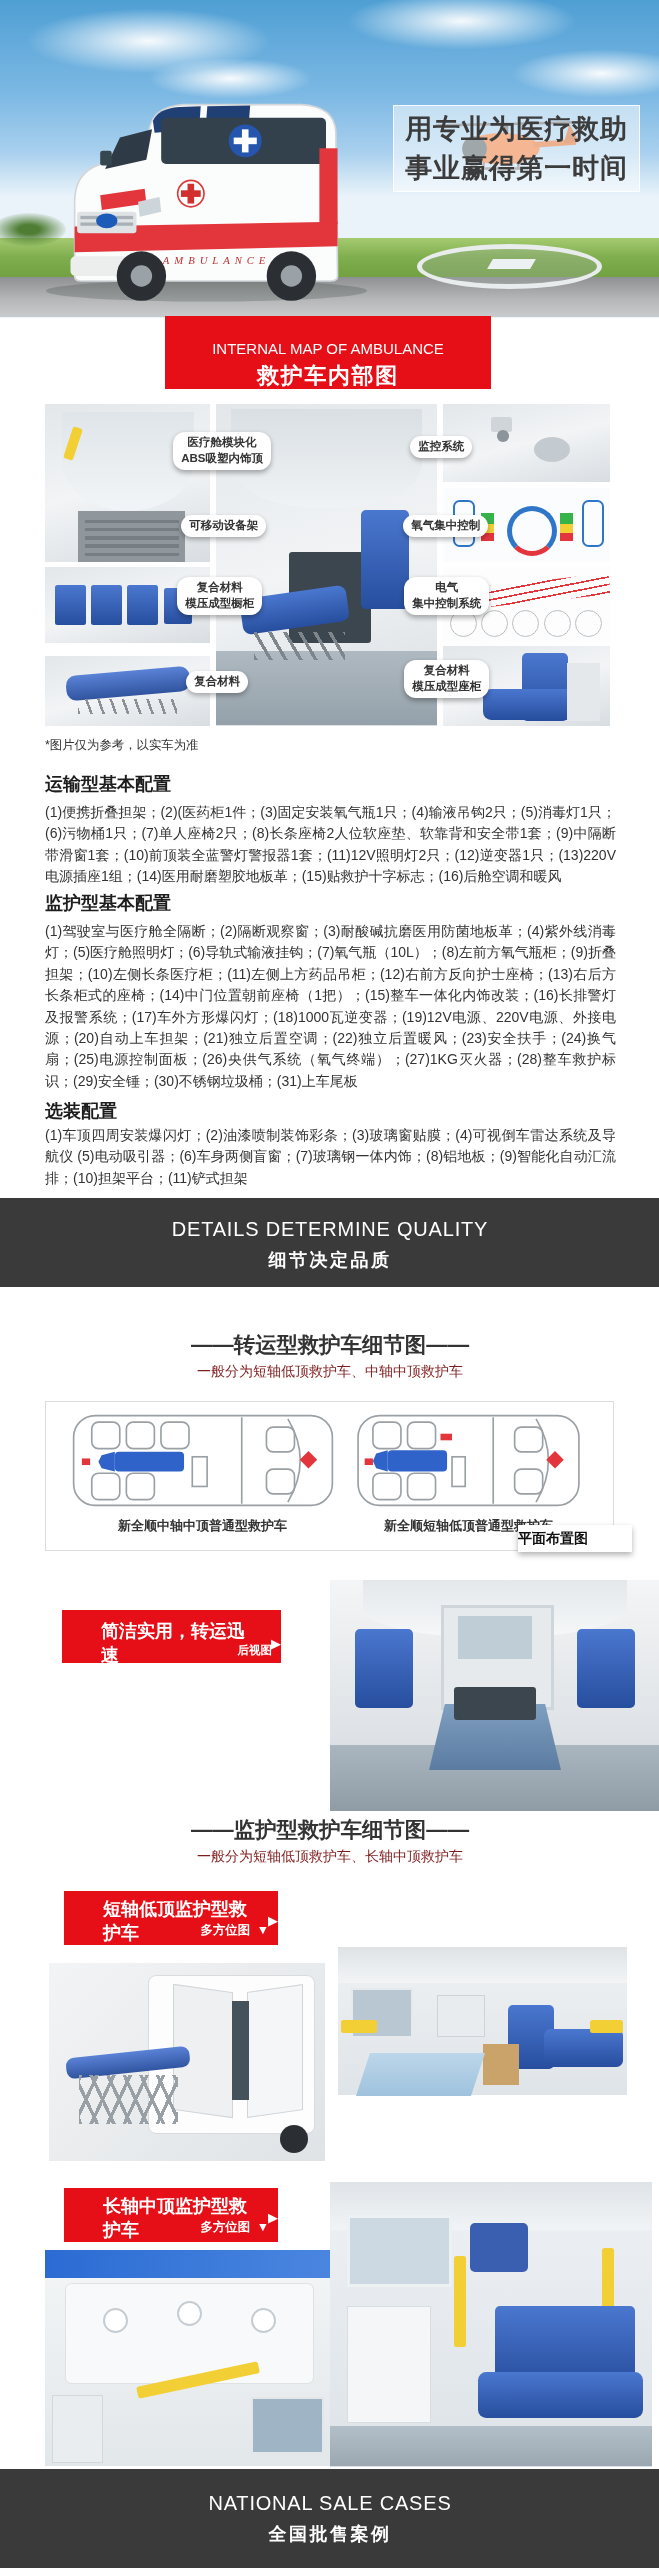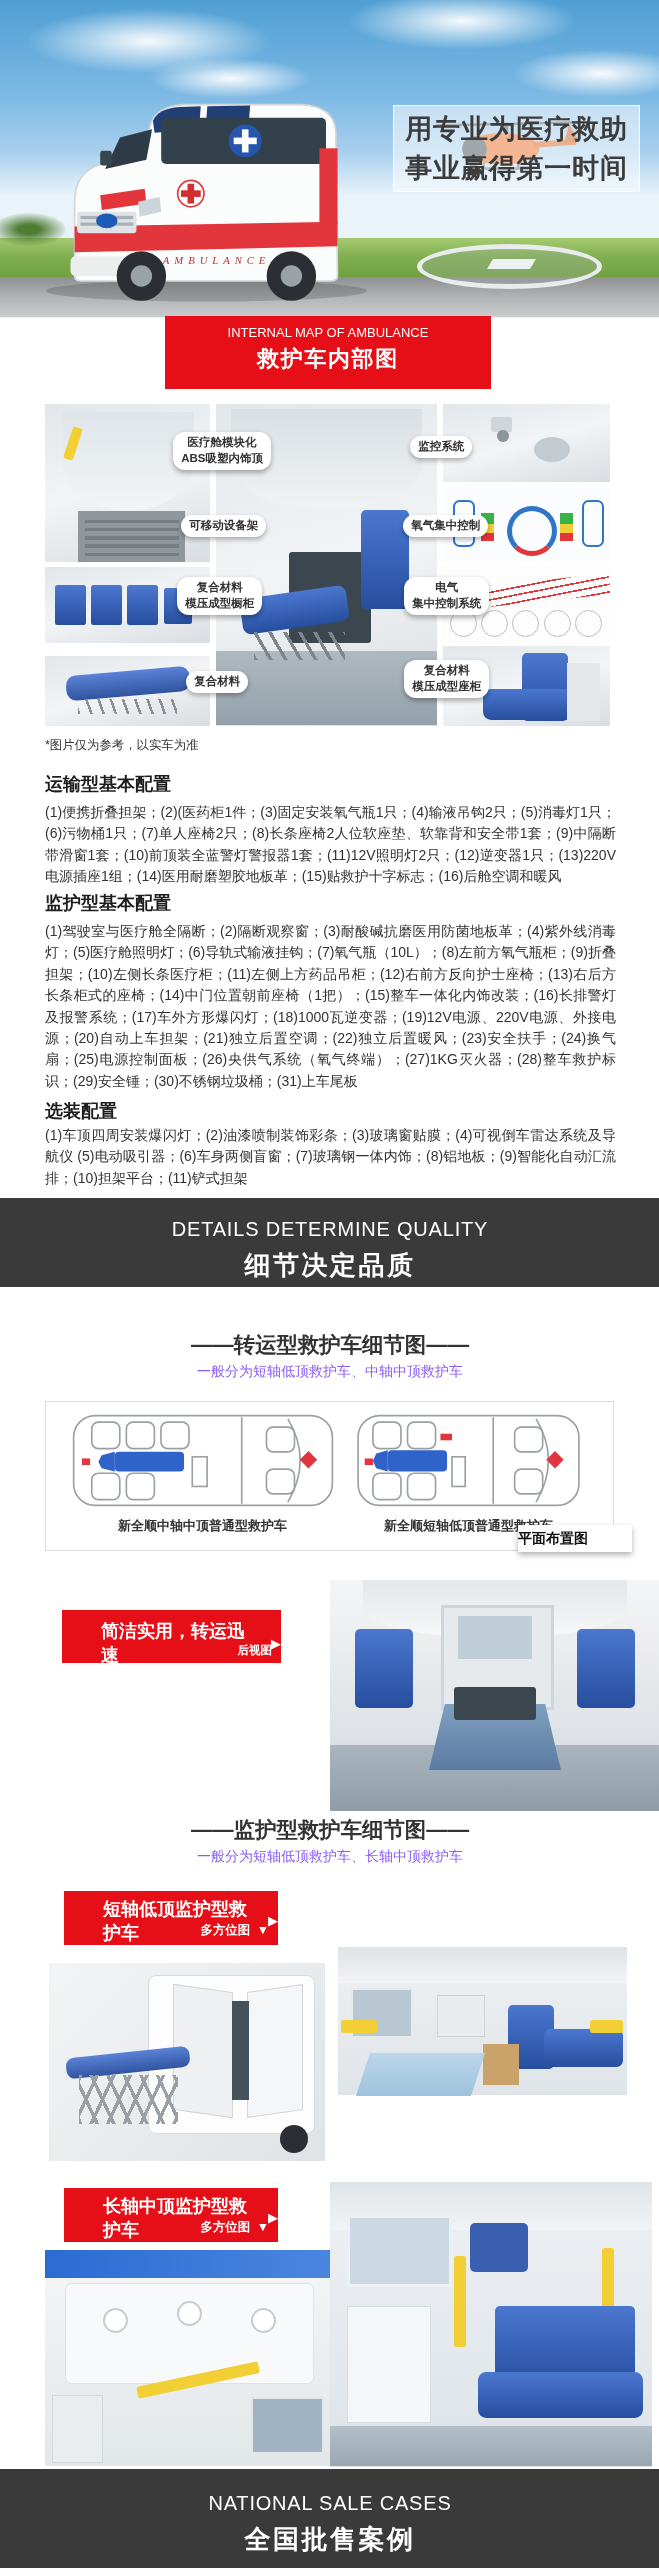--- a/index.html
+++ b/index.html
@@ -26,28 +26,28 @@
   .helipad-bar{position:absolute;left:68px;top:10px;width:43px;height:10px;background:#eef1f1;transform:skewX(-30deg);}
   .slogan{position:absolute;left:393px;top:105px;width:247px;height:87px;
         background:rgba(255,255,255,.52);border:0.8px solid rgba(255,255,255,.85);box-sizing:border-box;}
   .slogan p{margin:0;text-align:center;font-size:27px;line-height:39px;font-weight:bold;
         color:#3c3c3c;letter-spacing:0.8px;}
   .slogan{padding-top:4.1px;}
 
   
   .banner-red{position:absolute;left:165px;top:316px;width:326px;height:73px;background:#e60f17;
         text-align:center;color:#fff;}
-  .banner-red .en{font-size:13px;margin-top:9px;}
+  .banner-red .en{font-size:15px;margin-top:24px;}
   .banner-red .zh{font-size:22px;font-weight:bold;margin-top:4.1px;letter-spacing:1.6px;}
   .banner-dark{position:absolute;left:0;width:660px;background:#3a3a3a;text-align:center;color:#fff;}
   .bd-details{top:1198px;height:89px;}
   .bd-national{top:2469px;height:99px;}
   .banner-dark .en{font-size:20px;letter-spacing:0.8px;padding-top:20px;}
   .bd-national .en{padding-top:23px;}
-  .banner-dark .zh{font-size:26px;font-weight:bold;margin-top:6.6px;letter-spacing:2.5px;}
+  .banner-dark .zh{font-size:18px;font-weight:bold;margin-top:6.6px;letter-spacing:2.5px;}
 
   
   .ph{position:absolute;overflow:hidden;background:linear-gradient(165deg,#e3e7ea 0%,#f2f4f6 50%,#d8dde1 100%);}
   .pL1{left:45px;top:404px;width:165px;height:158px;}
   .pL2{left:45px;top:567px;width:165px;height:76px;}
   .pL3{left:45px;top:656px;width:165px;height:70px;}
   .pC {left:216px;top:404px;width:221px;height:322px;}
   .pR1{left:443px;top:404px;width:167px;height:78px;}
   .pR2{left:443px;top:488px;width:167px;height:74px;background:#fbfcfd;}
   .pR3{left:443px;top:567px;width:167px;height:75px;background:#fdfdfd;}
@@ -68,21 +68,21 @@
   
   .cfg-h{position:absolute;left:45px;width:571px;font-size:18px;font-weight:bold;color:#1d1d1d;}
   .cfg-p{position:absolute;left:45px;width:571px;font-size:14px;line-height:21.4px;color:#333;
         text-align:justify;word-break:break-all;}
   .h1{top:757px;} .p1{top:788px;}
   .h2{top:876px;} .p2{top:907px;}
   .h3{top:1084px;} .p3{top:1111px;}
 
   
   .sec-title{position:absolute;left:0;width:660px;text-align:center;font-size:21.4px;font-weight:bold;color:#333;}
-  .sec-sub{position:absolute;left:0;width:660px;text-align:center;font-size:14px;color:#8b5cf6;}
+  .sec-sub{position:absolute;left:0;width:660px;text-align:center;font-size:14px;color:#7f1d1d;}
   .t-transfer{top:1330px;} .s-transfer{top:1363px;}
   .t-monitor{top:1815px;}  .s-monitor{top:1848px;}
 
   
   .plan-panel{position:absolute;left:45px;top:1401px;width:569px;height:150px;background:#fff;
         border:0.8px solid #dcdcdc;box-sizing:border-box;}
   .van1{position:absolute;left:20.6px;top:6.6px;}
   .van2{position:absolute;left:307px;top:6.6px;}
   .plan-cap{position:absolute;top:115px;font-size:13px;font-weight:bold;color:#333;text-align:center;}
   .cap1{left:20.6px;width:272px;} .cap2{left:307px;width:231px;}

